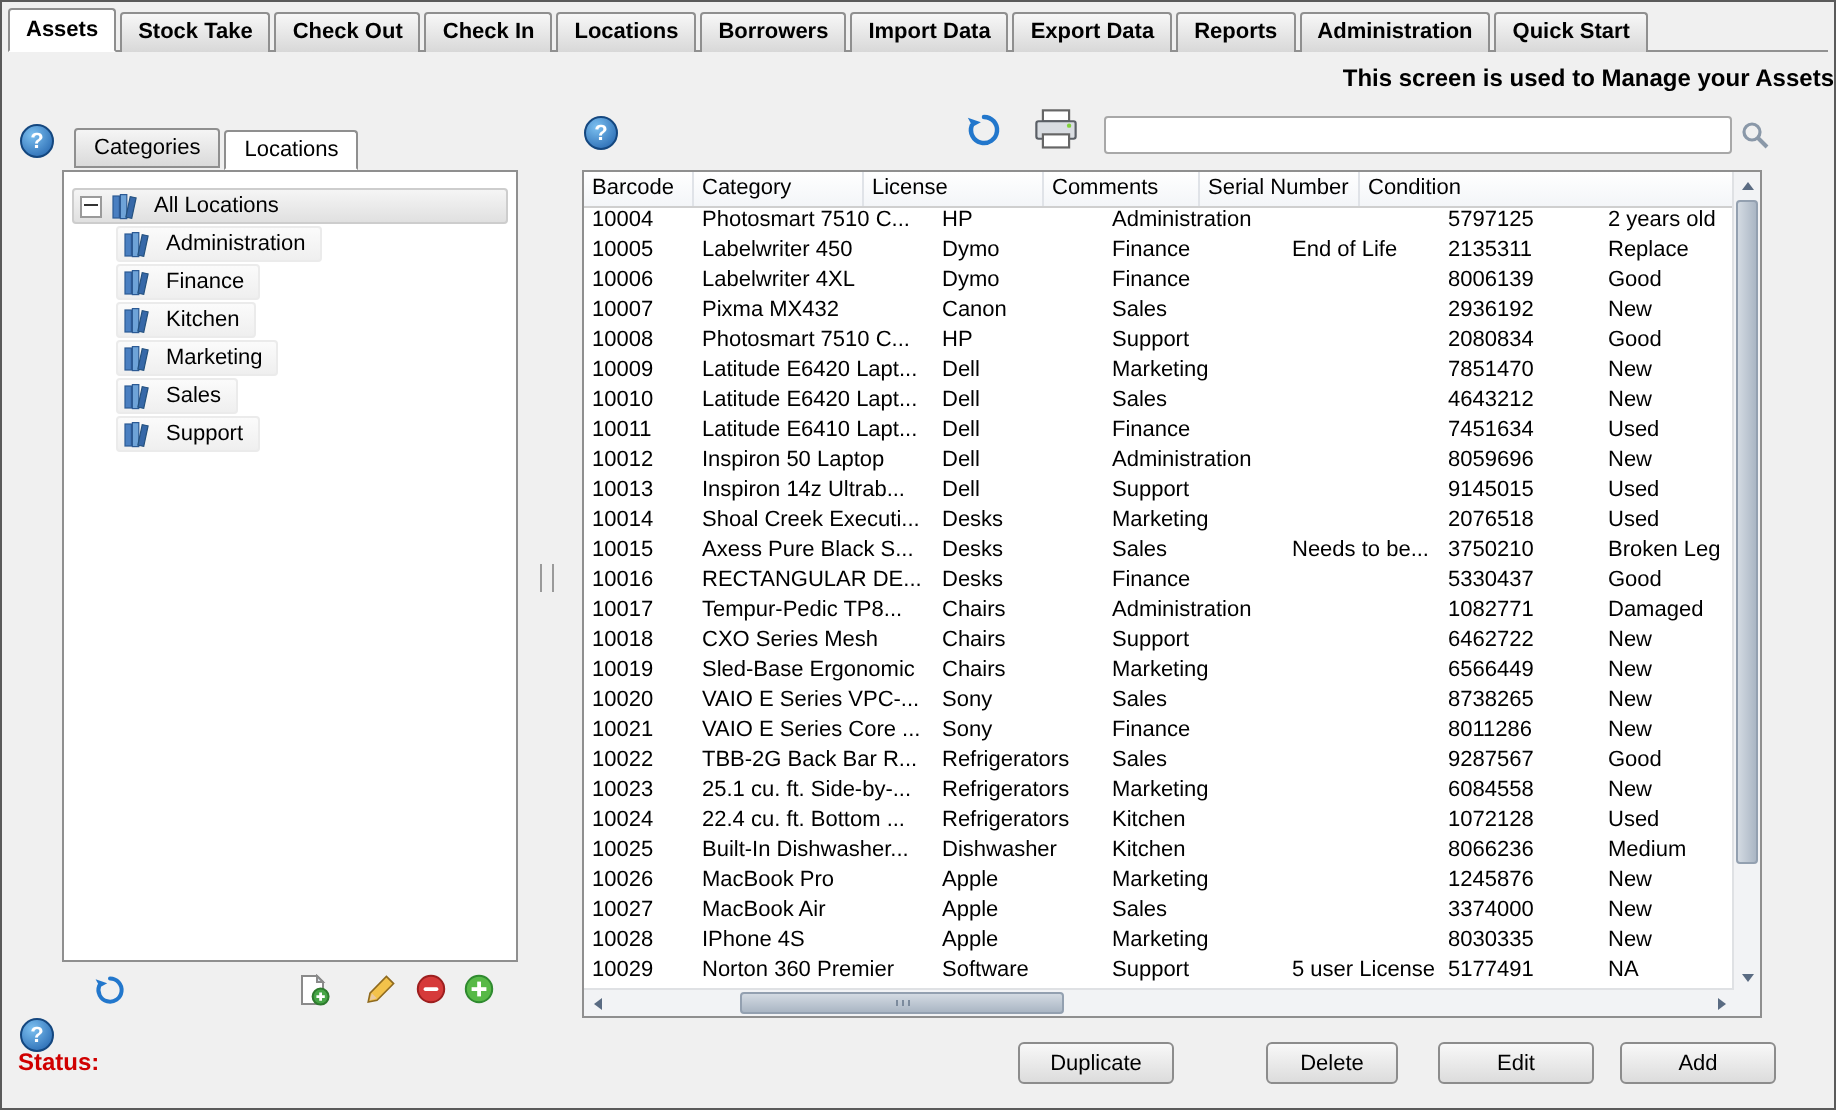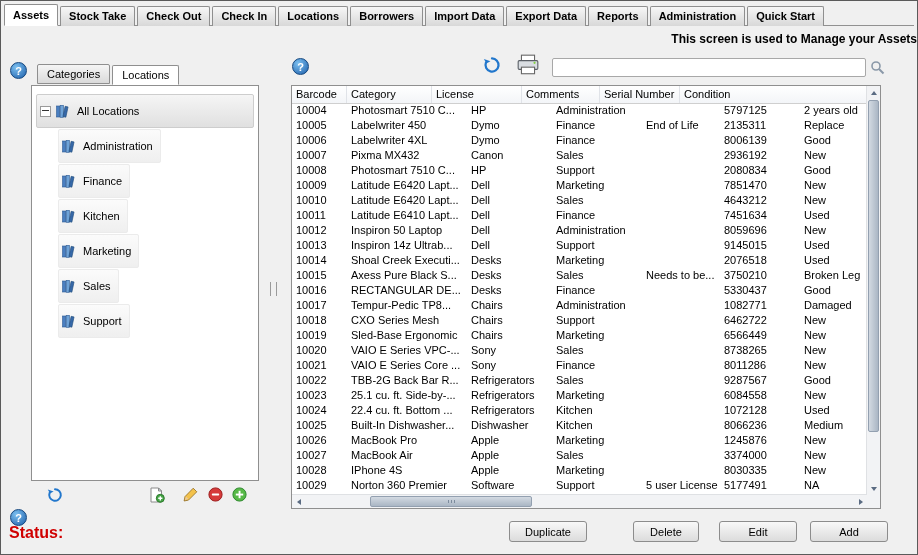--- a/index.html
+++ b/index.html
@@ -23,21 +23,21 @@
   #help-left{left:9px;top:61px;} #help-bottom{left:9px;top:508px;} #help-right{left:291px;top:57px;}
 
   
   .ltabs{position:absolute;left:36px;top:60px;display:flex;align-items:center;height:25px;z-index:2;}
   .ltab{padding:3px 9px;margin-right:2px;background:linear-gradient(#f5f5f5,#dadada);
         border:1px solid #8f8f8f;border-radius:2px 2px 0 0;position:relative;cursor:default;}
   .ltab.active{background:#fff;border-bottom:1px solid #fff;bottom:-1px;z-index:2;}
 
   .tree-box{position:absolute;left:30px;top:84px;width:228px;height:396px;background:#fff;
             border:1px solid #8f8f8f;box-sizing:border-box;padding:8px 4px;display:flex;flex-direction:column;}
-  .tree-row{display:flex;align-items:center;gap:5px;height:34px;padding:0 7px 0 3px;border-radius:2px;
+  .tree-row{display:flex;align-items:center;gap:5px;height:18px;padding:0 7px 0 3px;border-radius:2px;
             margin-bottom:1px;box-sizing:border-box;cursor:default;}
   .tree-row.selected{background:linear-gradient(#f5f5f5,#e0e0e0);border:1px solid #cdcdcd;}
   .tree-child{margin-left:22px;width:max-content;background:linear-gradient(#fbfbfb,#efefef);border:1px solid #ebebeb;}
   .expander{width:9px;height:9px;border:1px solid #9a9a9a;background:#fff;position:relative;flex:none;}
   .expander::after{content:"";position:absolute;left:1px;right:1px;top:3px;height:1px;background:#333;}
   .books{flex:none;}
 
   .tree-toolbar{position:absolute;left:30px;top:486px;width:228px;height:18px;}
   .tool{position:absolute;top:0;cursor:pointer;}
   #tree-refresh{left:16px;} #tool-newpage{left:118px;} #tool-pencil{left:152px;} #tool-minus{left:177px;} #tool-plus{left:201px;}
@@ -73,21 +73,21 @@
                  box-shadow:-3px 0 0 #7c8b9d,3px 0 0 #7c8b9d;}
   .corner{position:absolute;right:0;bottom:0;width:13px;height:13px;background:#f2f3f5;}
   .sbtn{position:absolute;width:13px;height:13px;display:flex;align-items:center;justify-content:center;background:#f2f3f5;cursor:pointer;}
   #v-up{top:0;right:0;} #v-down{bottom:13px;right:0;} #h-left{left:0;bottom:0;} #h-right{right:13px;bottom:0;}
   .tri-up{width:0;height:0;border-left:3px solid transparent;border-right:3px solid transparent;border-bottom:4px solid #5a6b82;}
   .tri-down{width:0;height:0;border-left:3px solid transparent;border-right:3px solid transparent;border-top:4px solid #5a6b82;}
   .tri-left{width:0;height:0;border-top:3px solid transparent;border-bottom:3px solid transparent;border-right:4px solid #5a6b82;}
   .tri-right{width:0;height:0;border-top:3px solid transparent;border-bottom:3px solid transparent;border-left:4px solid #5a6b82;}
 
   
-  .status{position:absolute;left:8px;top:523px;color:#d00000;font-weight:bold;font-size:16px;}
+  .status{position:absolute;left:8px;top:523px;color:#d00000;font-weight:bold;font-size:12px;}
   .btn{position:absolute;top:520px;height:21px;box-sizing:border-box;background:linear-gradient(#f8f8f8,#dcdcdc);
        border:1px solid #8c8c8c;border-radius:3px;display:flex;align-items:center;justify-content:center;
        font-size:11px;cursor:pointer;}
   #btn-duplicate{left:508px;width:78px;} #btn-delete{left:632px;width:66px;} #btn-edit{left:718px;width:78px;} #btn-add{left:809px;width:78px;}
 </style>
 </head>
 <body>
 
 <div class="window">
 

